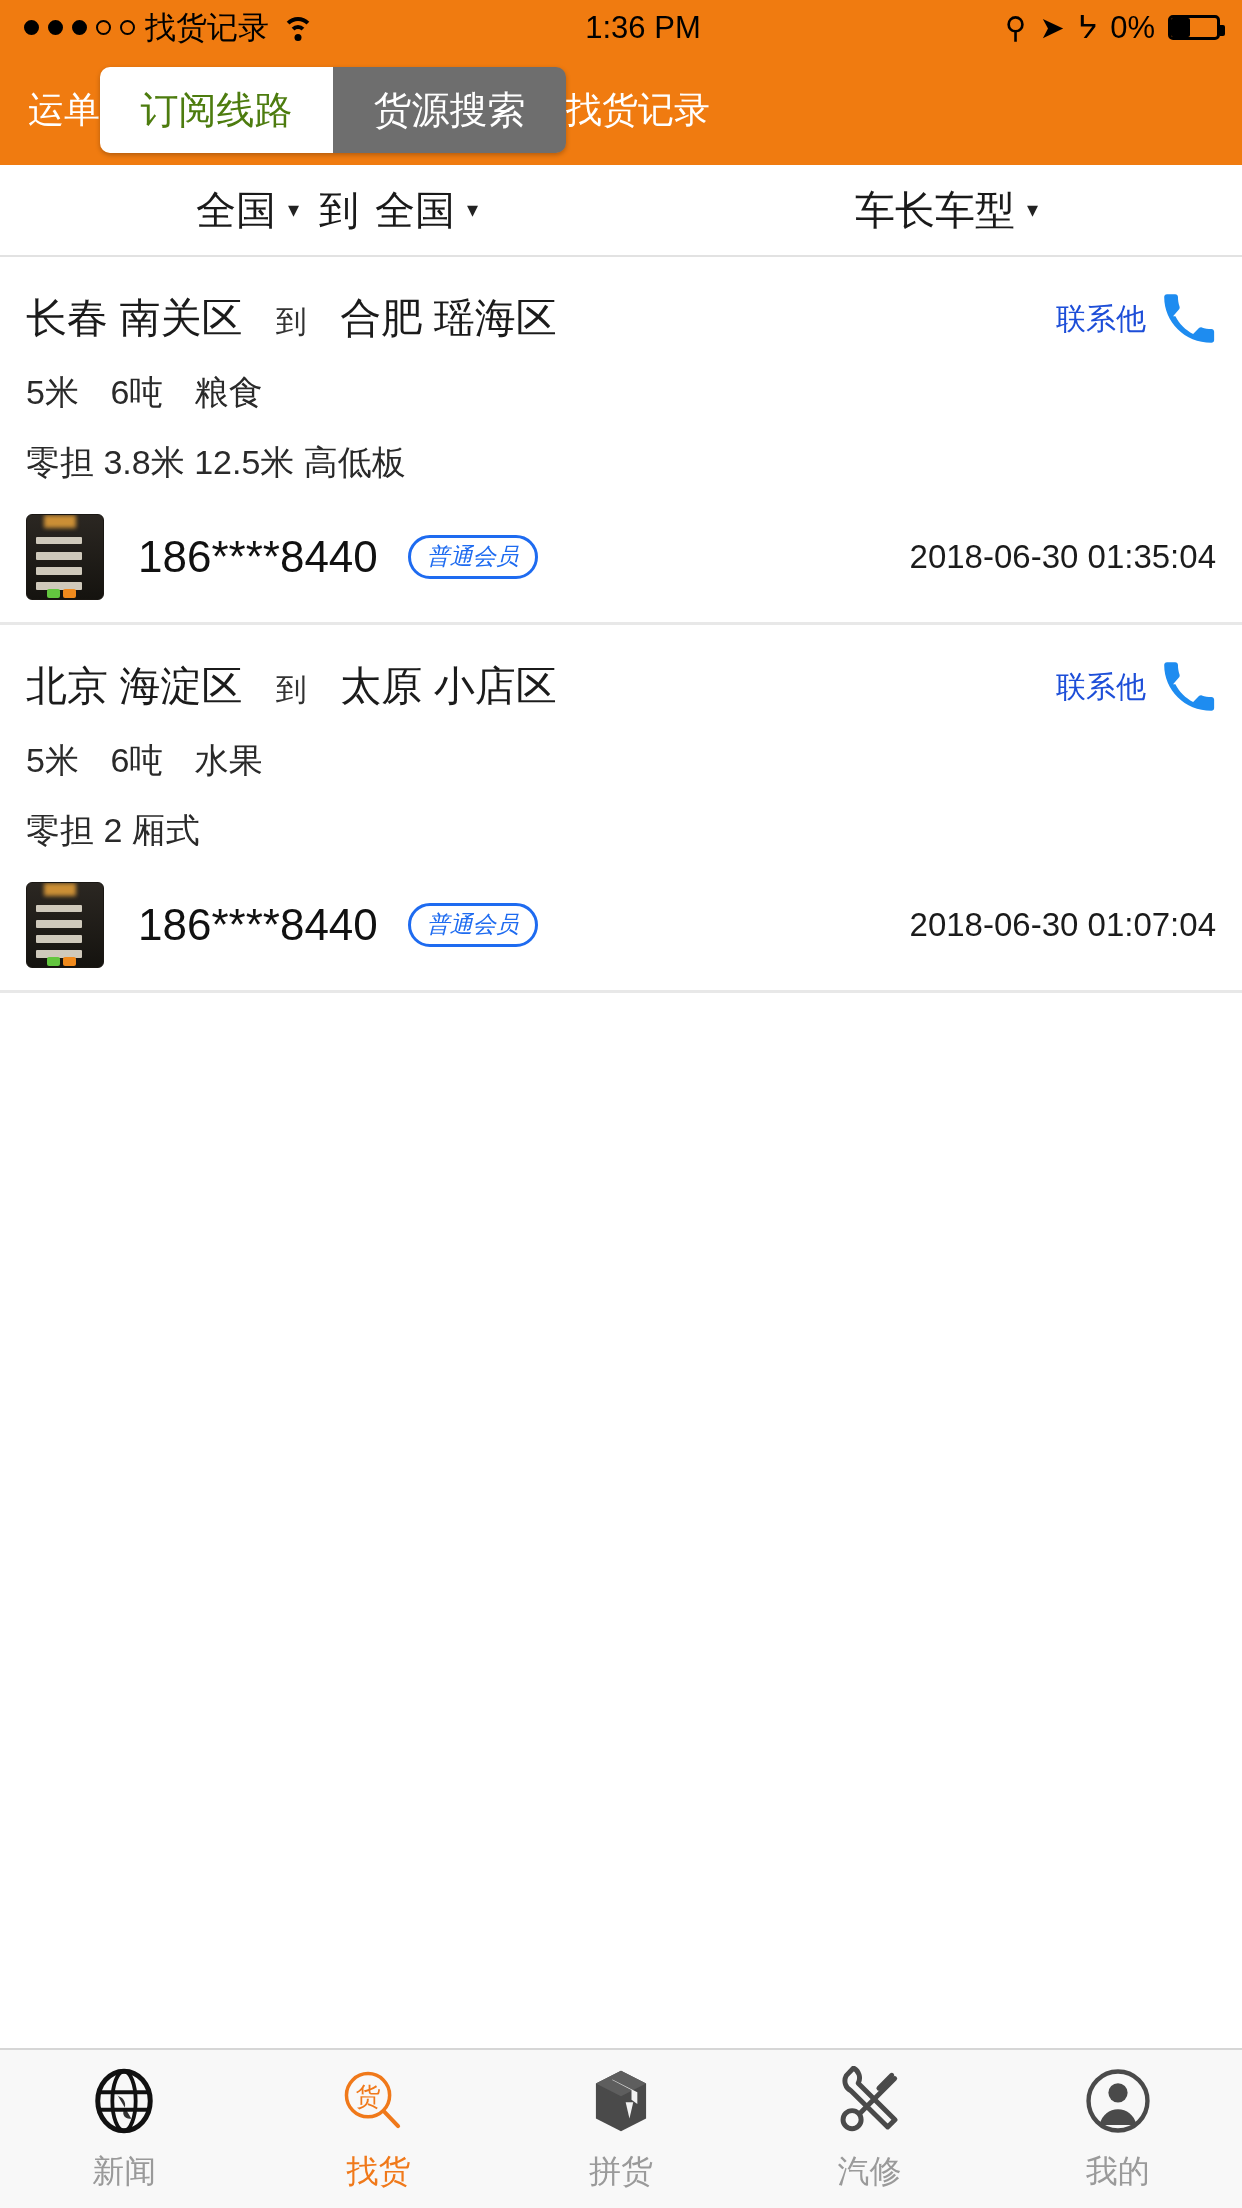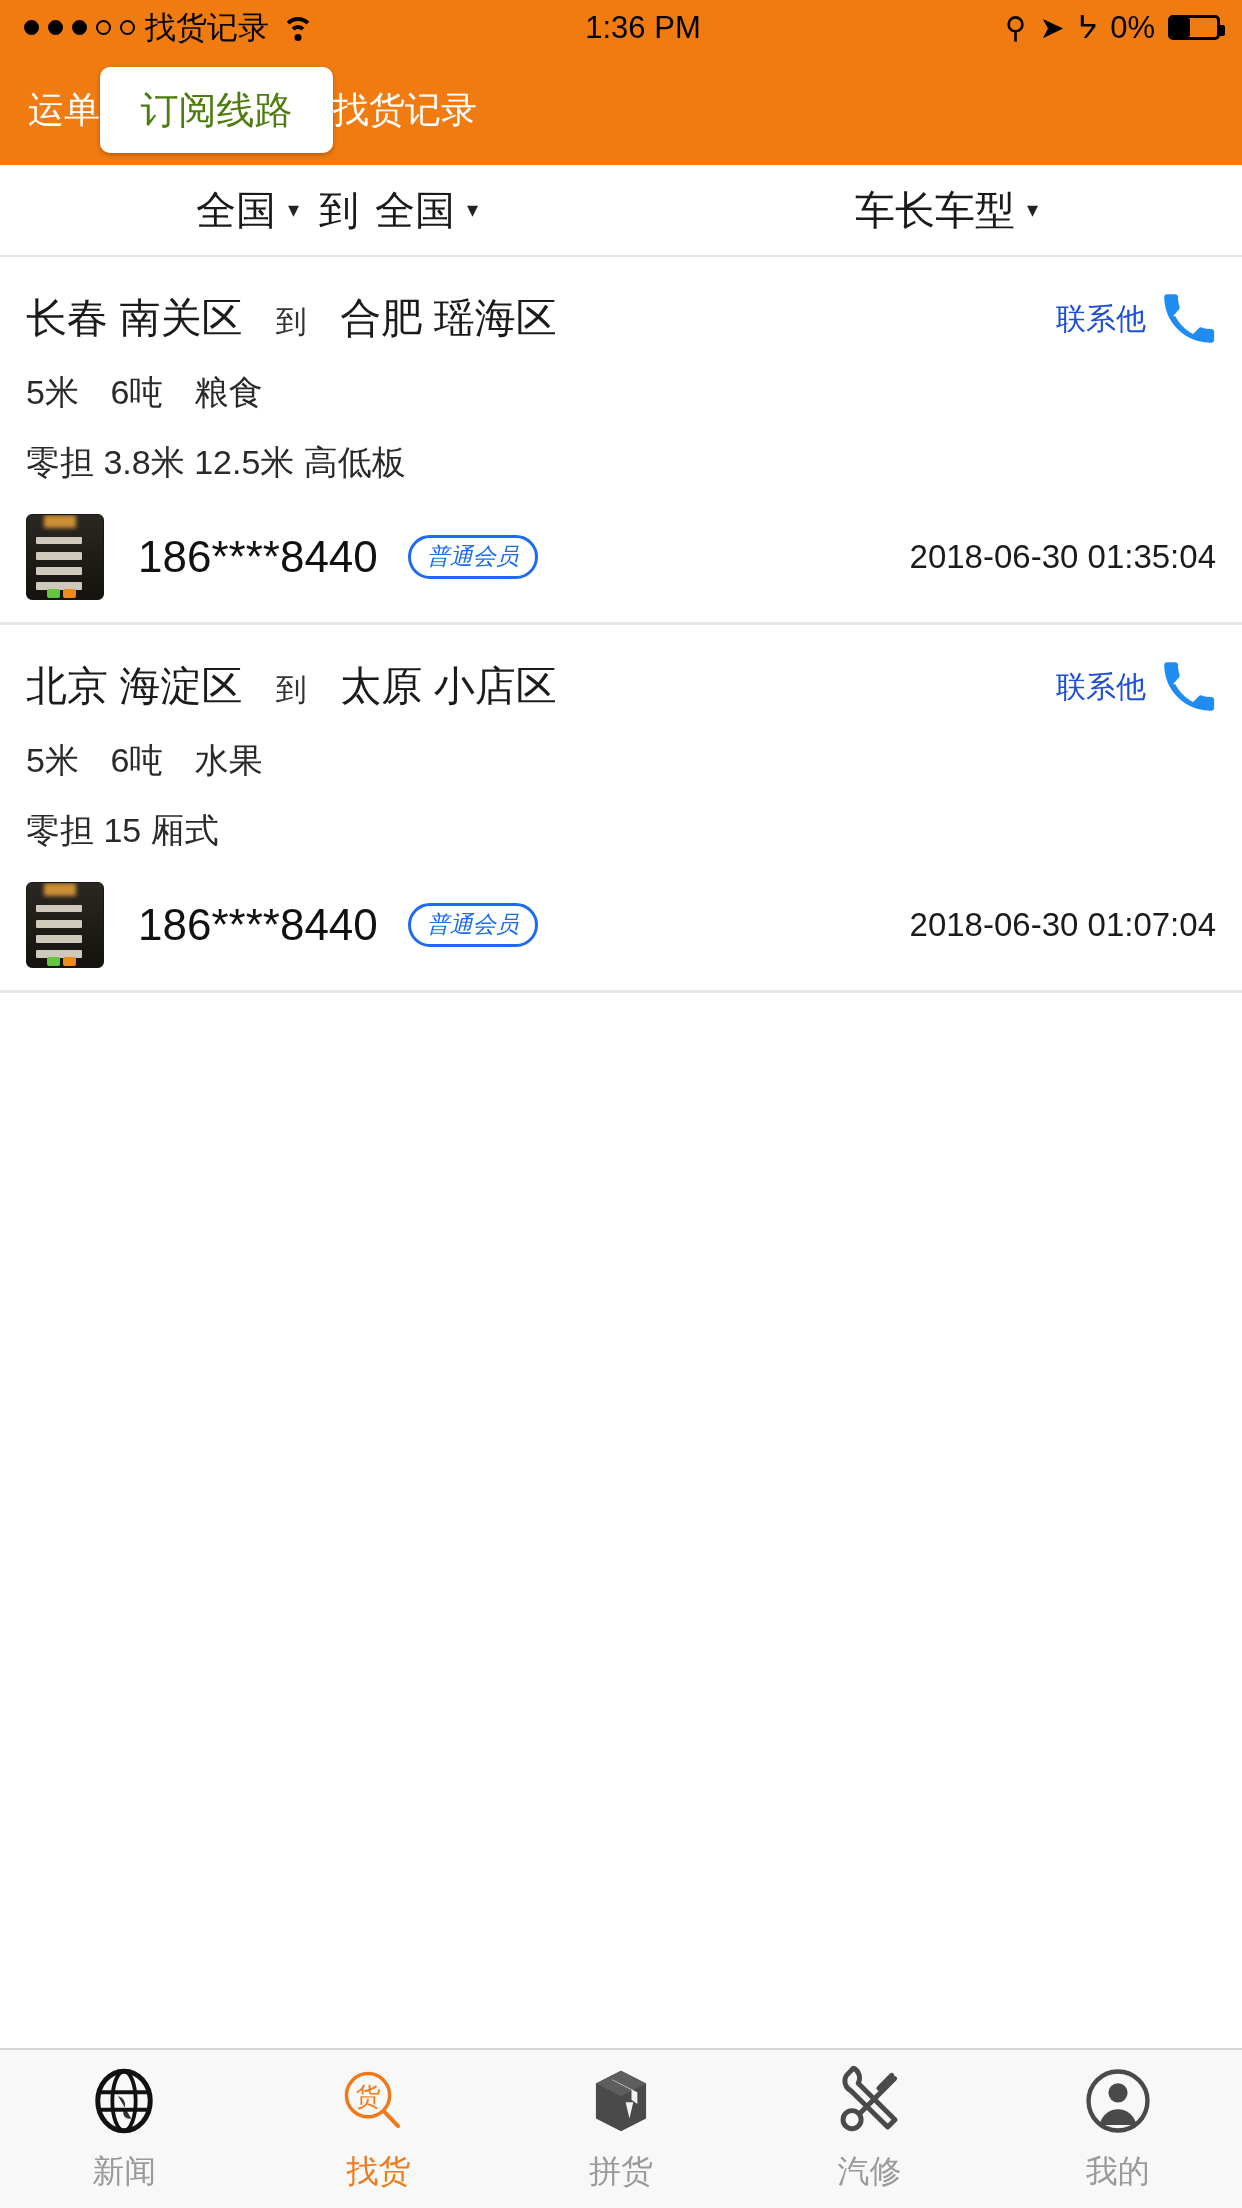--- a/index.html
+++ b/index.html
@@ -139,20 +139,21 @@
       <span class="batt">
           <span style="width:42%"></span>
         </span>
     </div>
   </div>
 
   <div class="navbar">
     <div class="nav-btn">运单</div>
     <div class="segment">
       <div class="seg-item active">订阅线路</div>
+      <div class="seg-item inactive">货源搜索</div>
     </div>
     <div class="nav-btn">找货记录</div>
   </div>
 
   <div class="filterbar">
     <div class="f-group">
       <span class="f-text">全国</span>
       <span class="caret">▾</span>
       <span class="f-mid">到</span>
       <span class="f-text">全国</span>
@@ -218,21 +219,21 @@
         <span class="contact-label">联系他</span>
         <svg class="phone-ic" viewBox="0 0 24 24">
           <path fill="#1E8CF0" d="M6.6 10.8c1.7 3.3 4.3 5.9 7.6 7.6l2.5-2.5c.3-.3.8-.4 1.2-.3 1.3.4 2.7.7 4.1.7.7 0 1.2.5 1.2 1.2V21c0 .7-.5 1.2-1.2 1.2C10.6 22.2 1.8 13.4 1.8 2.6 1.8 1.9 2.3 1.4 3 1.4h3.5c.7 0 1.2.5 1.2 1.2 0 1.4.2 2.8.7 4.1.1.4 0 .9-.3 1.2l-2.5 2.9z"></path>
         </svg>
       </div>
       <div class="spec">
         <span>5米</span><span class="gap"></span>
         <span>6吨</span><span class="gap"></span>
         <span>水果</span>
       </div>
-      <div class="truck">零担 15 厢式</div>
+      <div class="truck">零担 2 厢式</div>
       <div class="footer-row">
         <div class="avatar">
           <span class="glow"></span>
           <span class="shelf s1"></span>
             <span class="shelf s2"></span>
           <span class="shelf s3"></span>
             <span class="shelf s4"></span>
           <span class="dotg"></span>
             <span class="doto"></span>
         </div>

